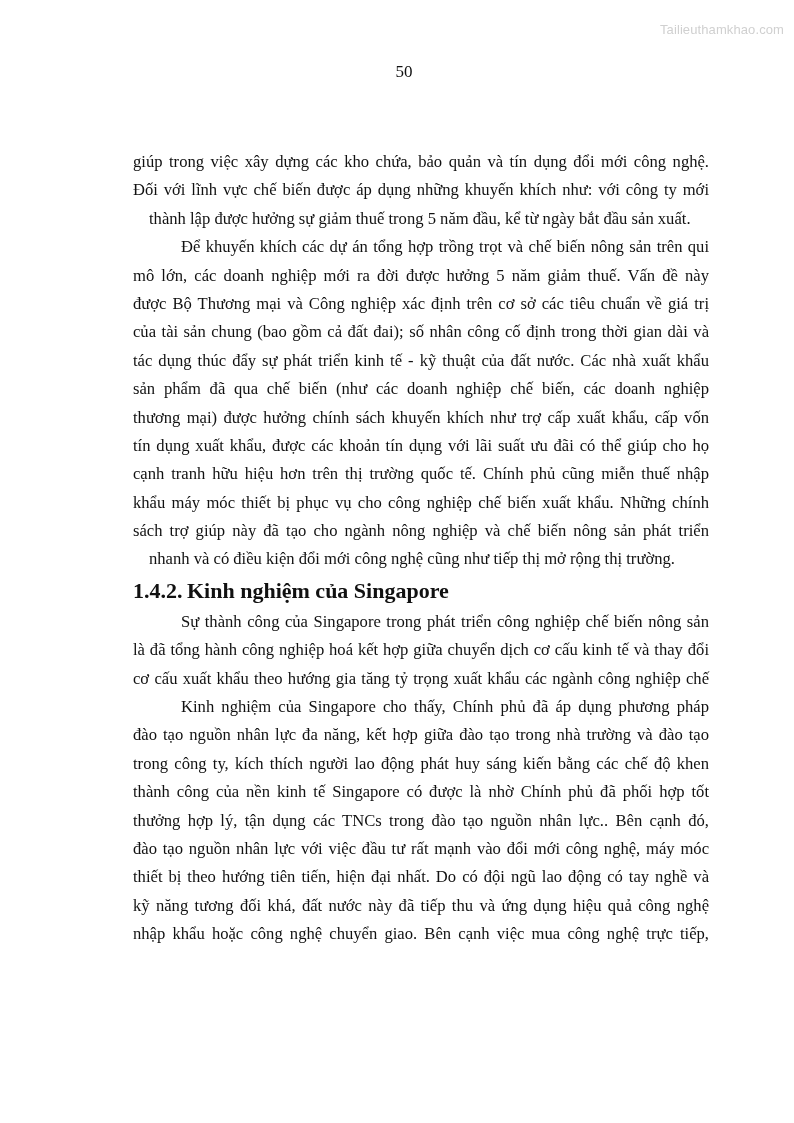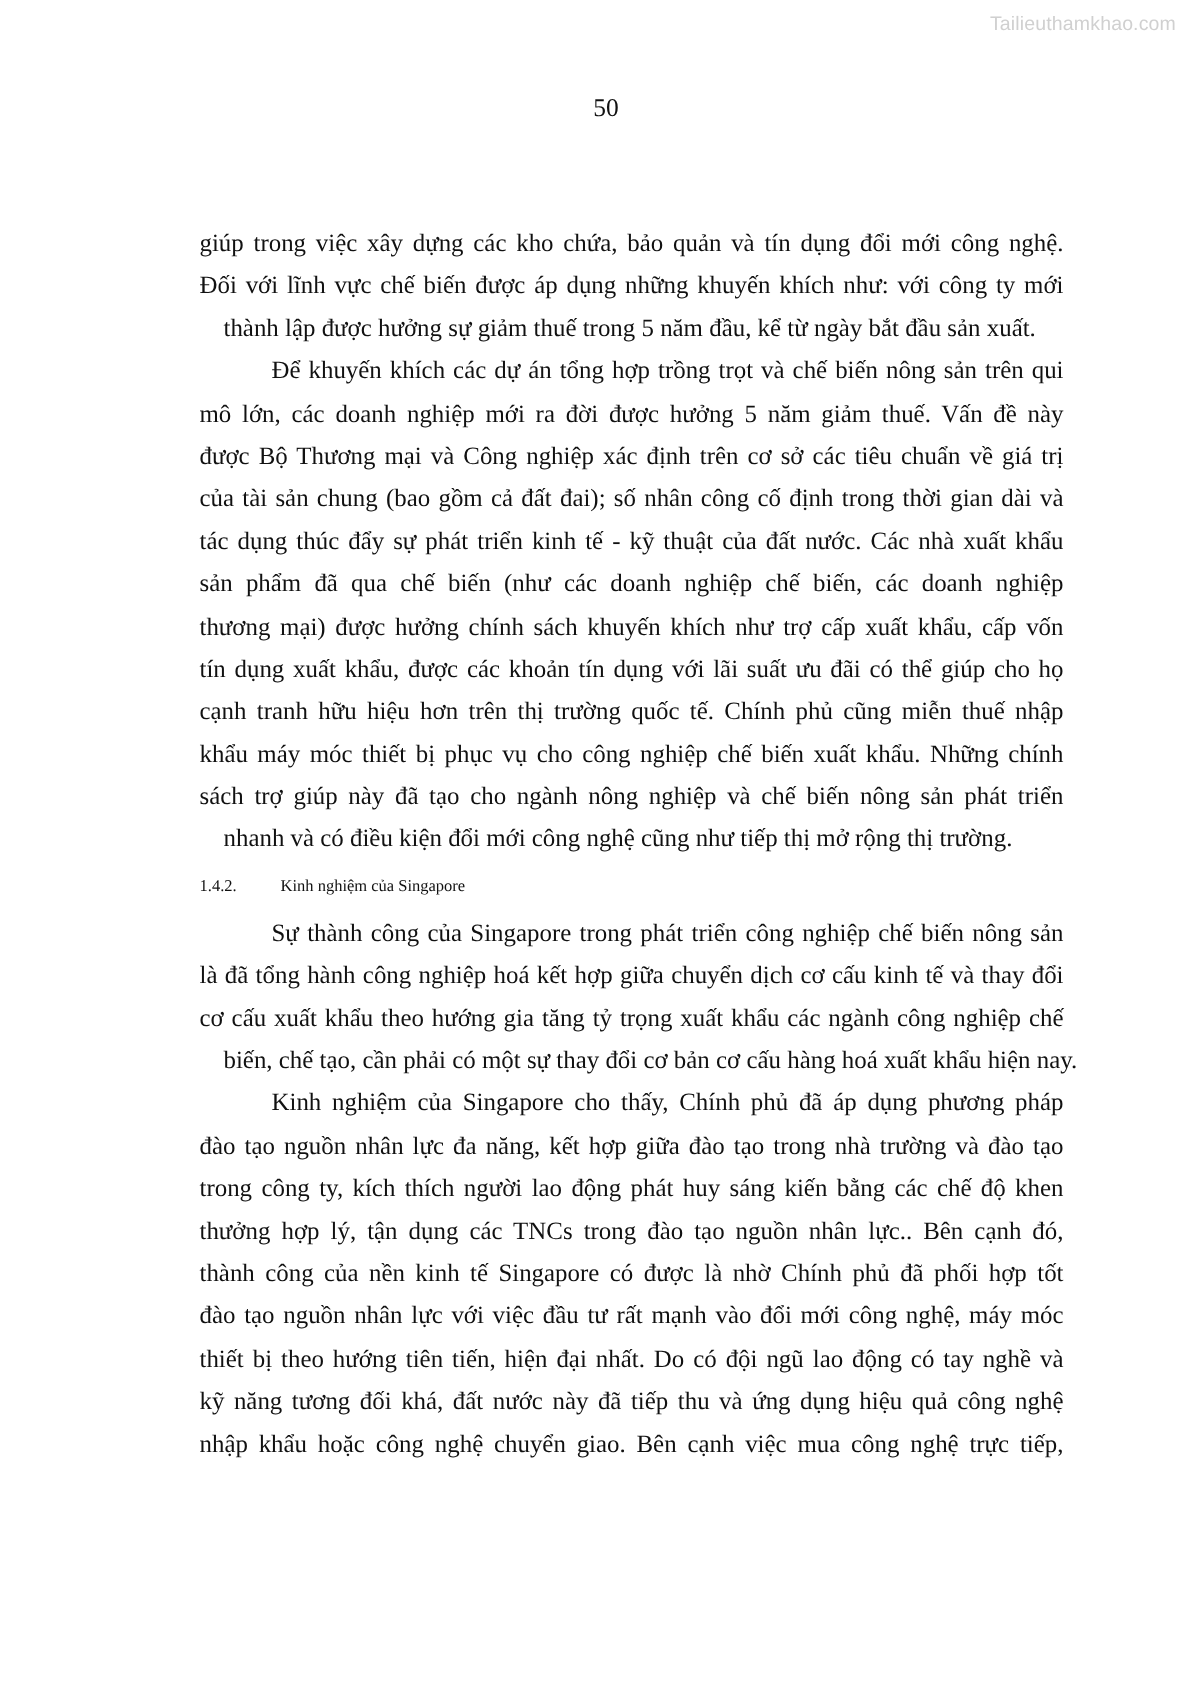--- a/index.html
+++ b/index.html
@@ -1,26 +1,26 @@
 <!DOCTYPE html>
 <html><head>
 <meta charset="utf-8">
 <style>
   html, body { margin: 0; padding: 0; background: #ffffff; }
   body { width: 794px; height: 1123px; position: relative; overflow: hidden;
          font-family: "Liberation Serif", "DejaVu Serif", serif; color: #111; }
-  .watermark { position: absolute; top: 8px; right: 10px; font-family: "Liberation Sans", sans-serif;
+  .watermark { position: absolute; top: 22px; right: 10px; font-family: "Liberation Sans", sans-serif;
                font-size: 13px; color: #d0d0d0; letter-spacing: 0.1px; }
   .page-number { position: absolute; top: 62px; left: 0; width: 720px; text-align: center; font-size: 17px; padding-left: 44px; }
   .content { position: absolute; left: 133px; top: 148px; width: 576px; }
   .line { height: 28.4px; line-height: 28.4px; font-size: 16.6px; white-space: nowrap;
           text-align: justify; text-align-last: justify; }
   .line.last { text-align-last: left; margin-left: 16px; }
   .line.indent { padding-left: 48px; }
-  .heading { height: 34px; line-height: 34px; font-size: 11px; font-weight: normal; white-space: nowrap; margin-top: 0px; }
+  .heading { height: 34px; line-height: 34px; font-size: 22px; font-weight: bold; white-space: nowrap; margin-top: 0px; }
   .heading .num { display: inline-block; width: 54px; }
 </style>
 </head>
 <body>
 
 <div class="watermark">Tailieuthamkhao.com</div>
 <div class="page-number">50</div>
 
 <div class="content">
 
@@ -46,27 +46,26 @@
   </div>
 
   <div class="heading">
     <span class="num">1.4.2.</span><span>Kinh nghiệm của Singapore</span>
   </div>
 
   <div>
     <div class="line indent">Sự thành công của Singapore trong phát triển công nghiệp chế biến nông sản</div>
     <div class="line">là đã tổng hành công nghiệp hoá kết hợp giữa chuyển dịch cơ cấu kinh tế và thay đổi</div>
     <div class="line">cơ cấu xuất khẩu theo hướng gia tăng tỷ trọng xuất khẩu các ngành công nghiệp chế</div>
-    <div class="line last">biến, chế tạo, cần phải có một sự thay đổi cơ bản cơ cấu hàng hoá xuất khẩu hiện nay.</div>
   </div>
 
   <div>
     <div class="line indent">Kinh nghiệm của Singapore cho thấy, Chính phủ đã áp dụng phương pháp</div>
     <div class="line">đào tạo nguồn nhân lực đa năng, kết hợp giữa đào tạo trong nhà trường và đào tạo</div>
     <div class="line">trong công ty, kích thích người lao động phát huy sáng kiến bằng các chế độ khen</div>
+    <div class="line">thành công của nền kinh tế  Singapore có được là nhờ Chính phủ đã phối hợp tốt</div>
     <div class="line">thưởng hợp lý, tận dụng các TNCs trong đào tạo nguồn nhân lực.. Bên cạnh đó,</div>
-    <div class="line">thành công của nền kinh tế  Singapore có được là nhờ Chính phủ đã phối hợp tốt</div>
     <div class="line">đào tạo nguồn nhân lực với việc đầu tư rất mạnh vào đổi mới công nghệ, máy móc</div>
     <div class="line">thiết bị theo hướng tiên tiến, hiện đại nhất. Do có đội ngũ lao động có tay nghề và</div>
     <div class="line">kỹ năng tương đối khá, đất nước này đã tiếp thu và ứng dụng hiệu quả công nghệ</div>
     <div class="line">nhập khẩu hoặc công nghệ chuyển giao. Bên cạnh việc mua công nghệ trực tiếp,</div>
   </div>
 </div>
 
 </body></html>

